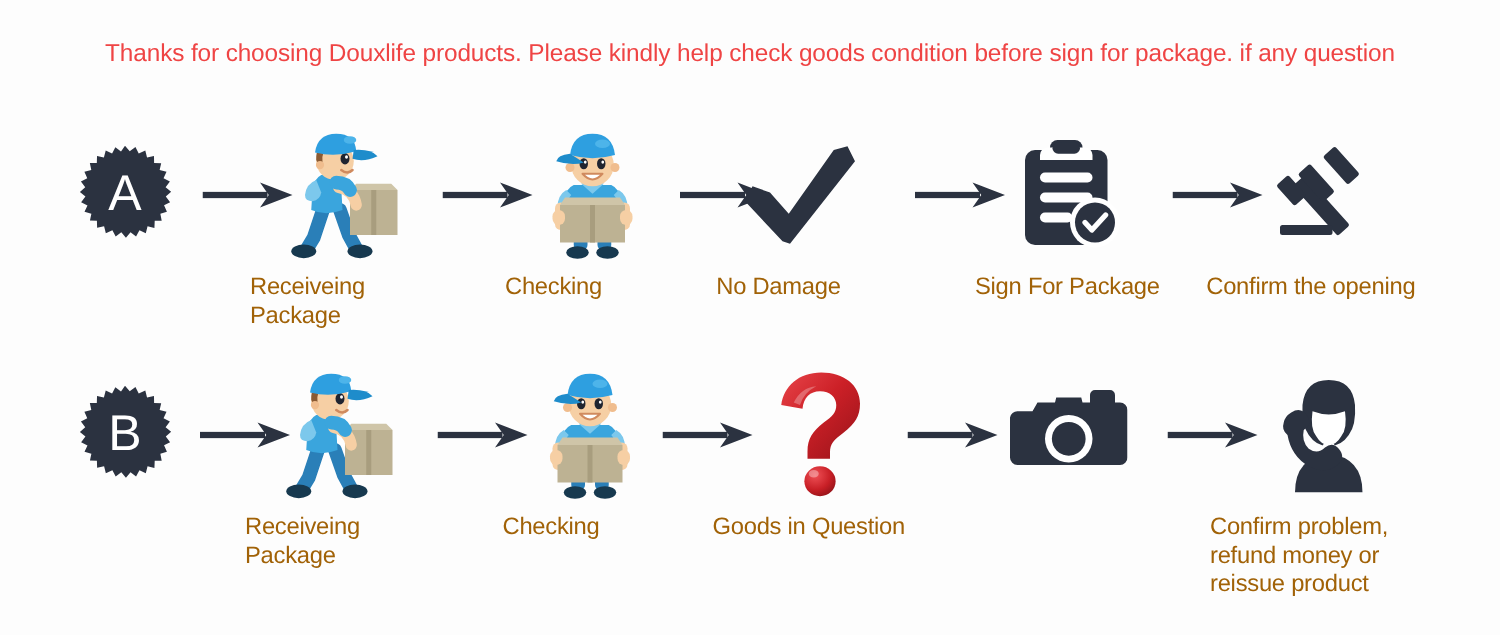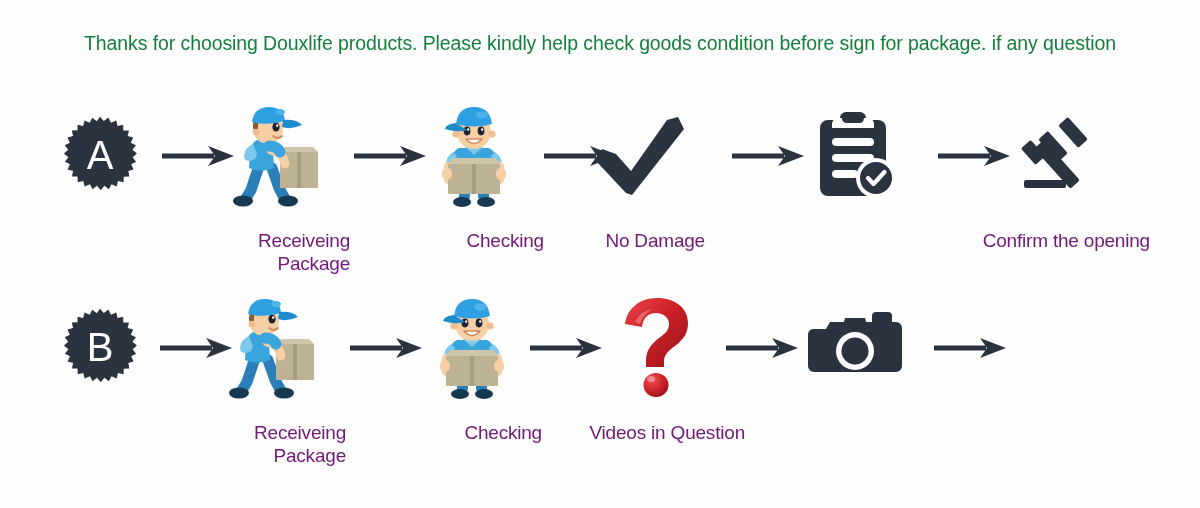--- a/index.html
+++ b/index.html
@@ -25,21 +25,21 @@
 
   
   .notice {
     position: absolute;
     left: 50px;
     top: 28px;
     width: 1100px;
     text-align: center;
     font-size: 19.5px;
     line-height: 31px;
-    color: #15803d;
+    color: #ef4444;
     letter-spacing: -0.1px;
   }
   .notice-line { display: block; white-space: nowrap; }
 
   
   .row {
     position: absolute;
     left: 0;
     width: 1200px;
     height: 170px;
@@ -53,25 +53,25 @@
     height: 170px;
   }
   .icon-box {
     position: relative;
     height: 112px;
     display: flex;
     align-items: center;
     justify-content: center;
   }
   .caption {
-    margin-top: 17px;
-    text-align: right;
+    margin-top: 6px;
+    text-align: left;
     font-size: 19px;
     line-height: 23px;
-    color: #701a75;
+    color: #a16207;
     white-space: pre-line;
     letter-spacing: -0.2px;
   }
 
   
   .badge-cell { left: 40px; width: 120px; }
   .badge {
     position: relative;
     width: 82px;
     height: 82px;
@@ -260,20 +260,21 @@
           <path d="M22 6 h30 a6 6 0 0 1 6 6 v4 h-42 v-4 a6 6 0 0 1 6 -6 z" fill="#ffffff"></path>
           <rect x="26" y="2" width="22" height="9" rx="4.5" fill="#2b3240"></rect>
           <rect x="16" y="26" width="42" height="8" rx="4" fill="#ffffff"></rect>
           <rect x="16" y="42" width="42" height="8" rx="4" fill="#ffffff"></rect>
           <rect x="16" y="58" width="26" height="8" rx="4" fill="#ffffff"></rect>
           <circle cx="60" cy="66" r="20" fill="#ffffff"></circle>
           <circle cx="60" cy="66" r="16" fill="#2b3240"></circle>
           <path d="M52 66 l5.5 6 l11 -12" stroke="#ffffff" stroke-width="4.2" fill="none" stroke-linecap="round" stroke-linejoin="round"></path>
         </svg>
       </div>
+      <div class="caption">Sign For Package</div>
     </div>
 
     <div class="cell arrow-cell" style="left:928px">
       <div class="icon-box">
         <svg class="arrow-svg" width="76" height="26" viewBox="0 0 76 26">
           <rect x="0" y="10.5" width="52" height="5" fill="#2b3240"></rect>
           <path d="M46 3 L72 13 L46 23 L53 13 Z" fill="#2b3240"></path>
         </svg>
       </div>
     </div>
@@ -410,21 +411,21 @@
               <stop offset="60%" stop-color="#c81f26"></stop>
               <stop offset="100%" stop-color="#8f1218"></stop>
             </radialGradient>
           </defs>
           <path fill="url(#qgrad)" d="M36 2 C18 2 6 13 4 28 l17 3 C22 22 27 17 35 17 c8 0 13 5 13 11 c0 6 -3 9 -10 14 c-9 7 -13 13 -13 23 v6 h18 v-5 c0 -7 3 -10 11 -16 c9 -7 13 -13 13 -23 C67 12 54 2 36 2 Z"></path>
           <ellipse cx="35" cy="89" rx="12.5" ry="12" fill="url(#qdot)"></ellipse>
           <ellipse cx="30" cy="83" rx="4" ry="3" fill="#ffffff" opacity="0.35"></ellipse>
           <path d="M14 26 q6 -12 18 -13 q-10 5 -13 15 z" fill="#ffffff" opacity="0.28"></path>
         </svg>
       </div>
-      <div class="caption">Videos in Question</div>
+      <div class="caption">Goods in Question</div>
     </div>
 
     <div class="cell arrow-cell" style="left:716px">
       <div class="icon-box">
         <svg class="arrow-svg" width="76" height="26" viewBox="0 0 76 26">
           <rect x="0" y="10.5" width="52" height="5" fill="#2b3240"></rect>
           <path d="M46 3 L72 13 L46 23 L53 13 Z" fill="#2b3240"></path>
         </svg>
       </div>
     </div>
@@ -441,15 +442,34 @@
 
     <div class="cell arrow-cell" style="left:924px">
       <div class="icon-box">
         <svg class="arrow-svg" width="76" height="26" viewBox="0 0 76 26">
           <rect x="0" y="10.5" width="52" height="5" fill="#2b3240"></rect>
           <path d="M46 3 L72 13 L46 23 L53 13 Z" fill="#2b3240"></path>
         </svg>
       </div>
     </div>
 
+    <div class="cell" style="left:968px;width:190px">
+      <div class="icon-box">
+        <svg class="flat-svg" width="86" height="92" viewBox="0 0 86 92">
+
+          <path fill="#2b3240" d="M16 92 q0 -28 27 -31 q27 3 27 31 z"></path>
+
+          <path fill="#2b3240" d="M43 2 q19 0 21 20 q1 16 -5 24 q-6 9 -16 9 q-10 0 -16 -9 q-6 -8 -5 -24 q2 -20 21 -20 z"></path>
+
+          <path fill="#ffffff" d="M30 27 q13 5 26 0 q2 14 -3 20 q-4 7 -10 7 q-6 0 -10 -7 q-5 -6 -3 -20 z"></path>
+
+          <path fill="#ffffff" d="M36 58 q7 8 14 0 l-3 -5 h-8 z"></path>
+
+          <path fill="#2b3240" d="M13 28 q8 -5 13 3 q4 7 -3 11 q-2 9 4 15 q7 5 13 -1 q6 -5 11 1 q6 7 -1 13 q-10 8 -23 1 q-14 -8 -17 -25 q-5 -4 -3 -10 q1 -5 6 -8 z"></path>
+        </svg>
+      </div>
+      <div class="caption">Confirm problem,
+refund money or
+reissue product</div>
+    </div>
   </div>
 
 </div>
 
 </body></html>

